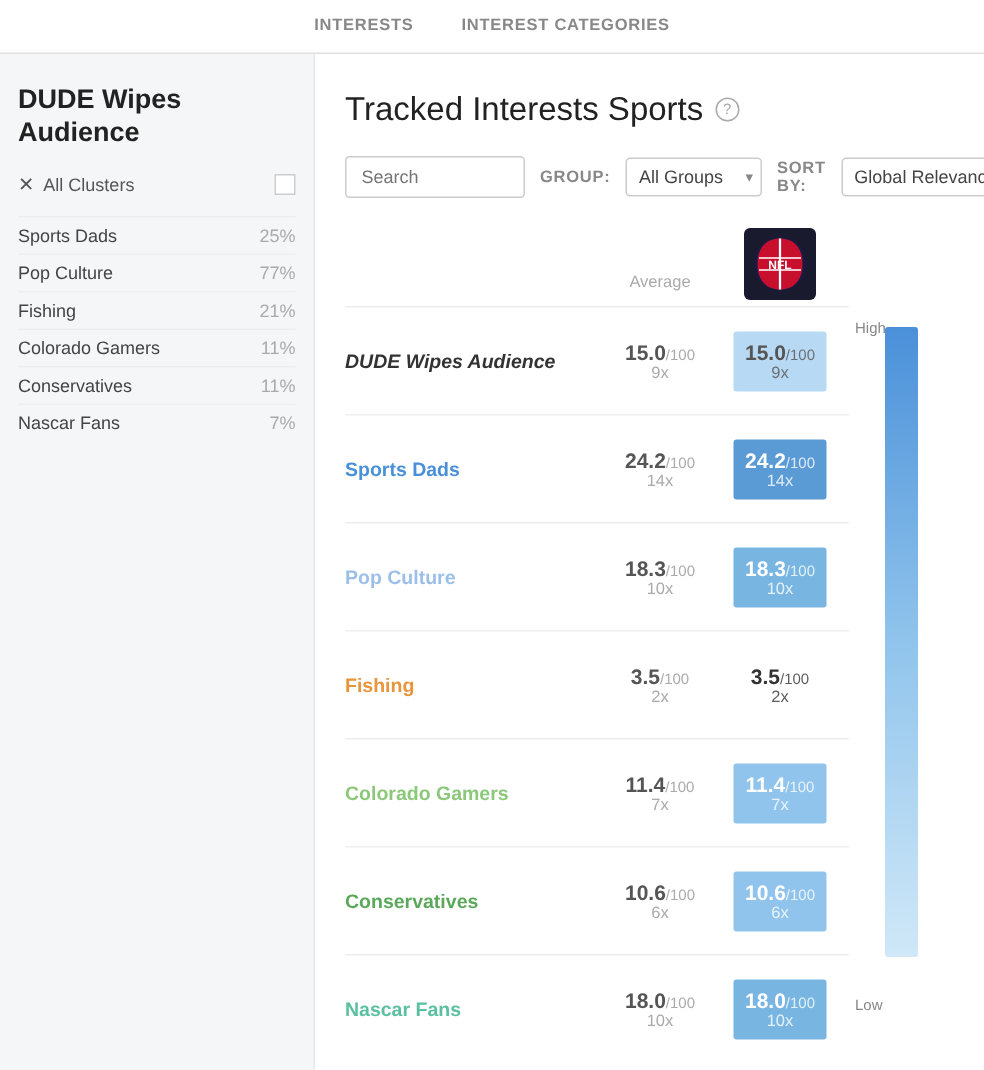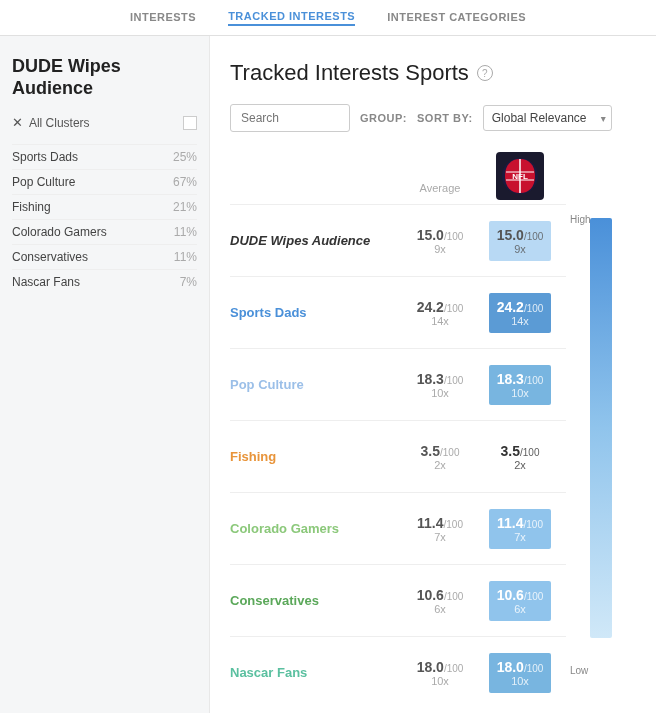--- a/index.html
+++ b/index.html
@@ -212,21 +212,20 @@
       padding: 6px 8px;
       border-radius: 2px;
       text-align: center;
     }
   </style>
 </head>
 <body>
 
 <nav class="top-nav">
   <a href="#">INTERESTS</a>
-  <a href="#" class="active">TRACKED INTERESTS</a>
   <a href="#">INTEREST CATEGORIES</a>
 </nav>
 
 <div class="main-layout">
 
   <aside class="sidebar">
     <div class="sidebar-title">DUDE Wipes Audience</div>
 
     <div class="sidebar-cluster-row">
       <span class="sidebar-cluster-icon">✕</span>
@@ -235,21 +234,21 @@
     </div>
 
     <div id="sidebar-items-container">
 
     <div class="sidebar-item-row">
     <span class="sidebar-item-label">Sports Dads</span>
     <span class="sidebar-item-pct">25%</span>
   </div>
         <div class="sidebar-item-row">
     <span class="sidebar-item-label">Pop Culture</span>
-    <span class="sidebar-item-pct">67%</span>
+    <span class="sidebar-item-pct">77%</span>
   </div>
         <div class="sidebar-item-row">
     <span class="sidebar-item-label">Fishing</span>
     <span class="sidebar-item-pct">21%</span>
   </div>
         <div class="sidebar-item-row">
     <span class="sidebar-item-label">Colorado Gamers</span>
     <span class="sidebar-item-pct">11%</span>
   </div>
         <div class="sidebar-item-row">
@@ -266,20 +265,25 @@
   <main class="main-content">
     <div class="page-title-row">
       <h1 class="page-title">Tracked Interests Sports</h1>
       <div class="help-icon">?</div>
     </div>
 
     <div class="controls-row">
       <input class="search-input" type="text" placeholder="Search" style="">
 
       <span class="control-label">GROUP:</span>
+      <div class="select-wrapper">
+        <select class="select-box">
+          <option>All Groups</option>
+        </select>
+      </div>
 
       <span class="control-label">SORT BY:</span>
       <div class="select-wrapper">
         <select class="select-box">
           <option>Global Relevance</option>
         </select>
       </div>
     </div>
 
     <div style="display:flex; gap:0;">

